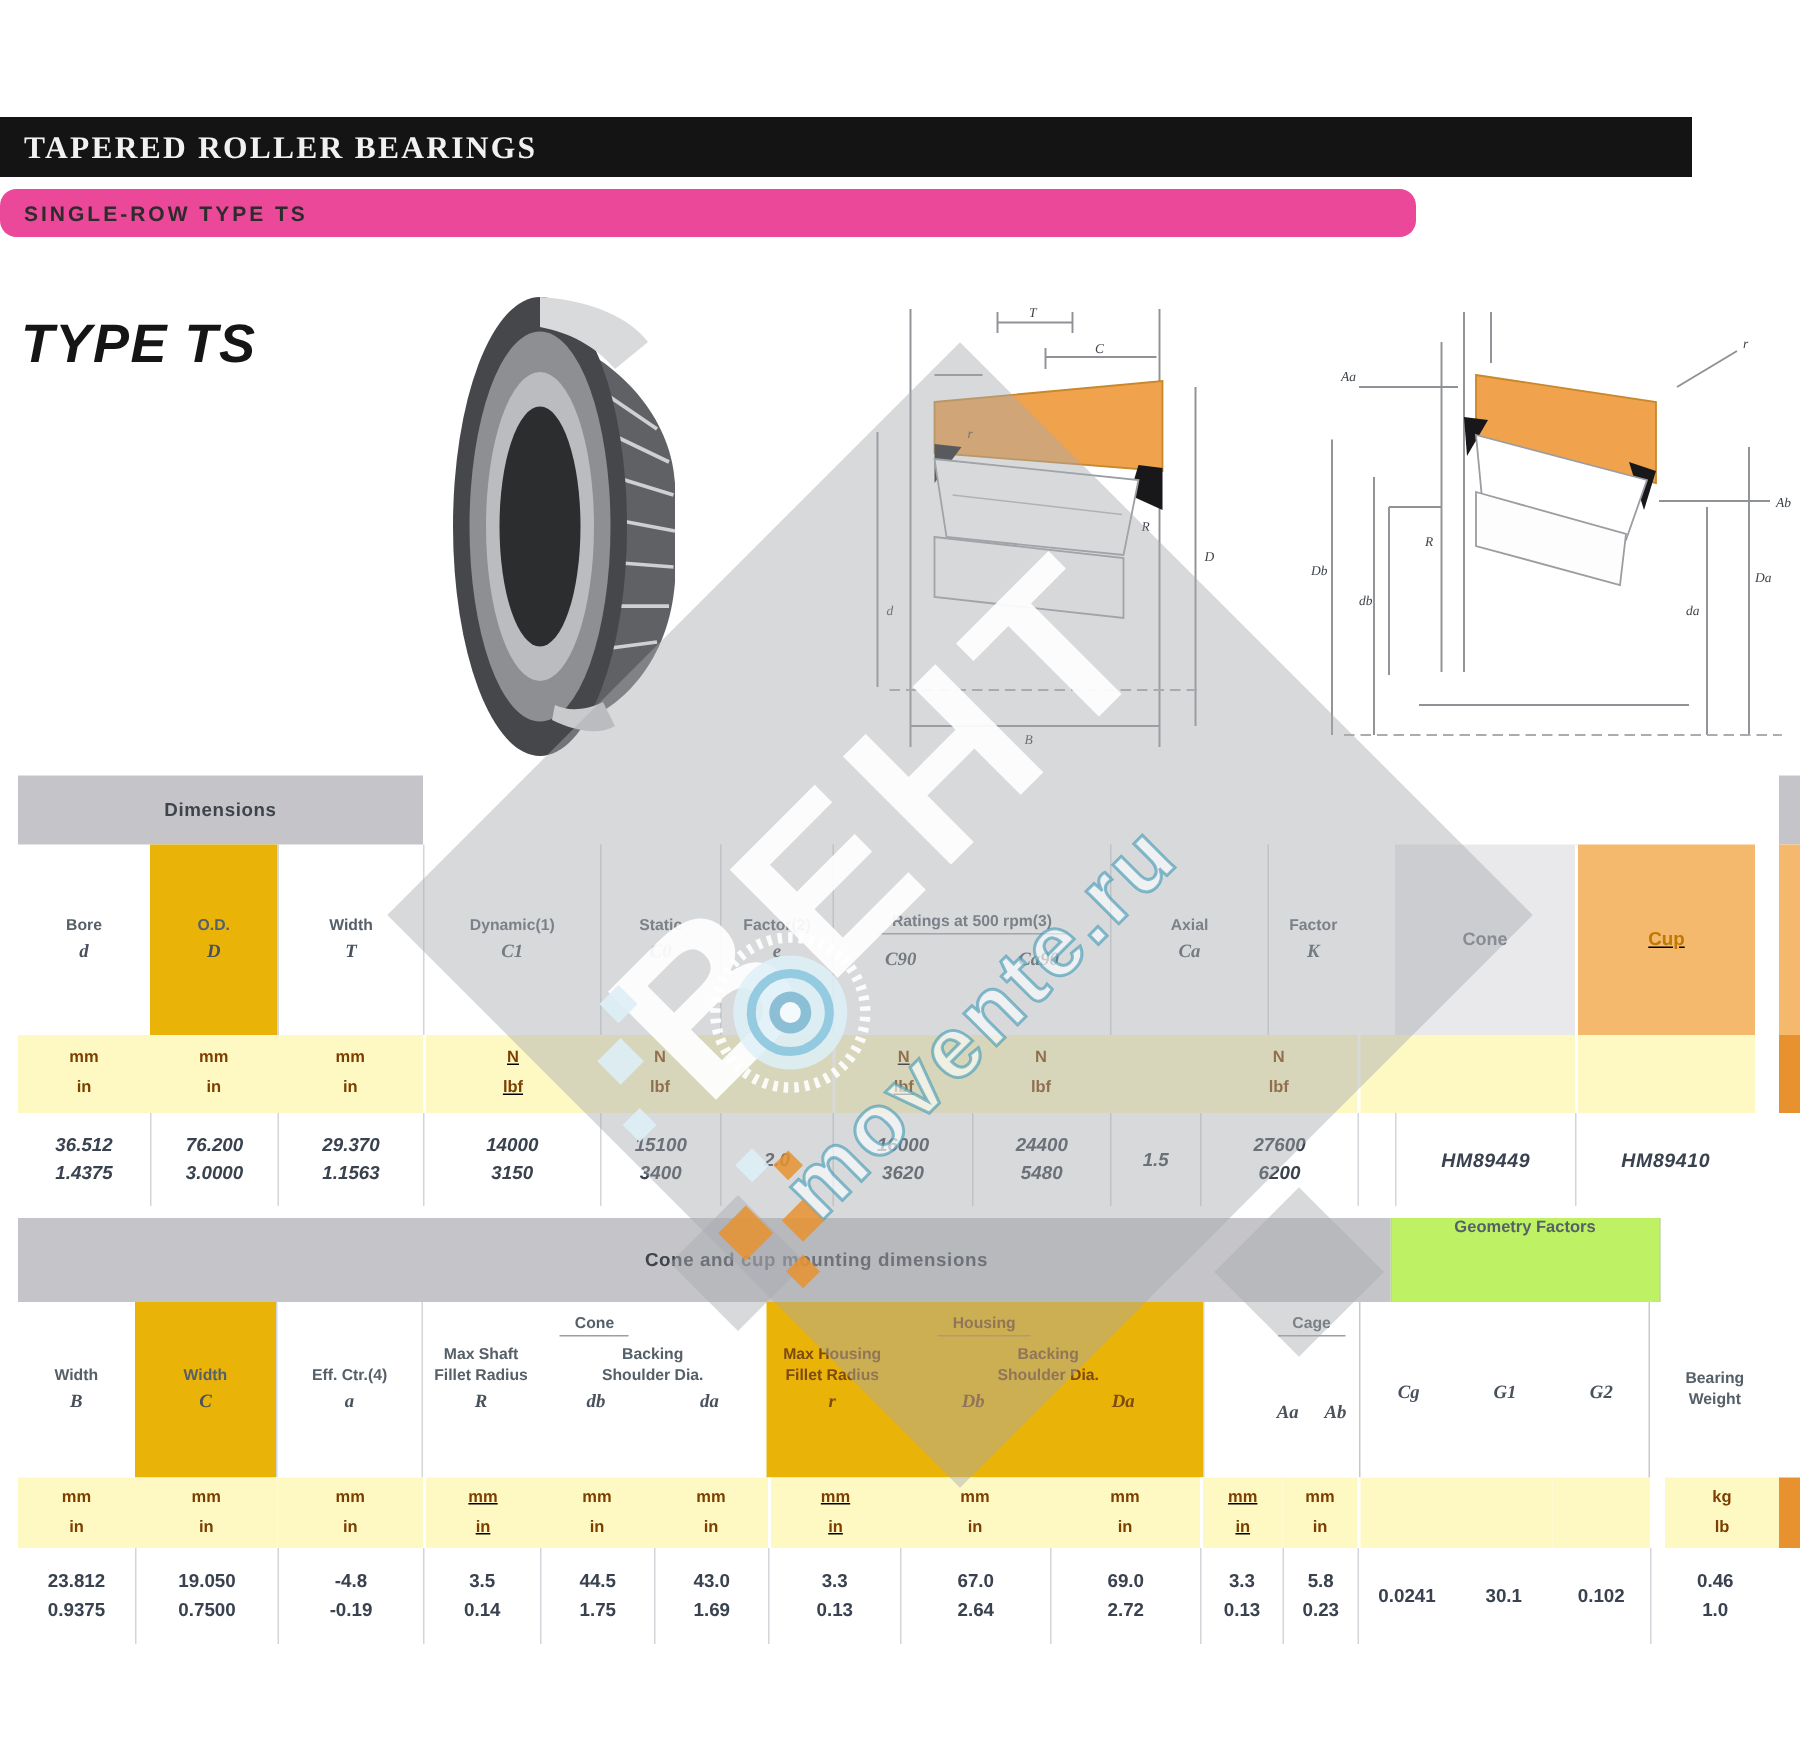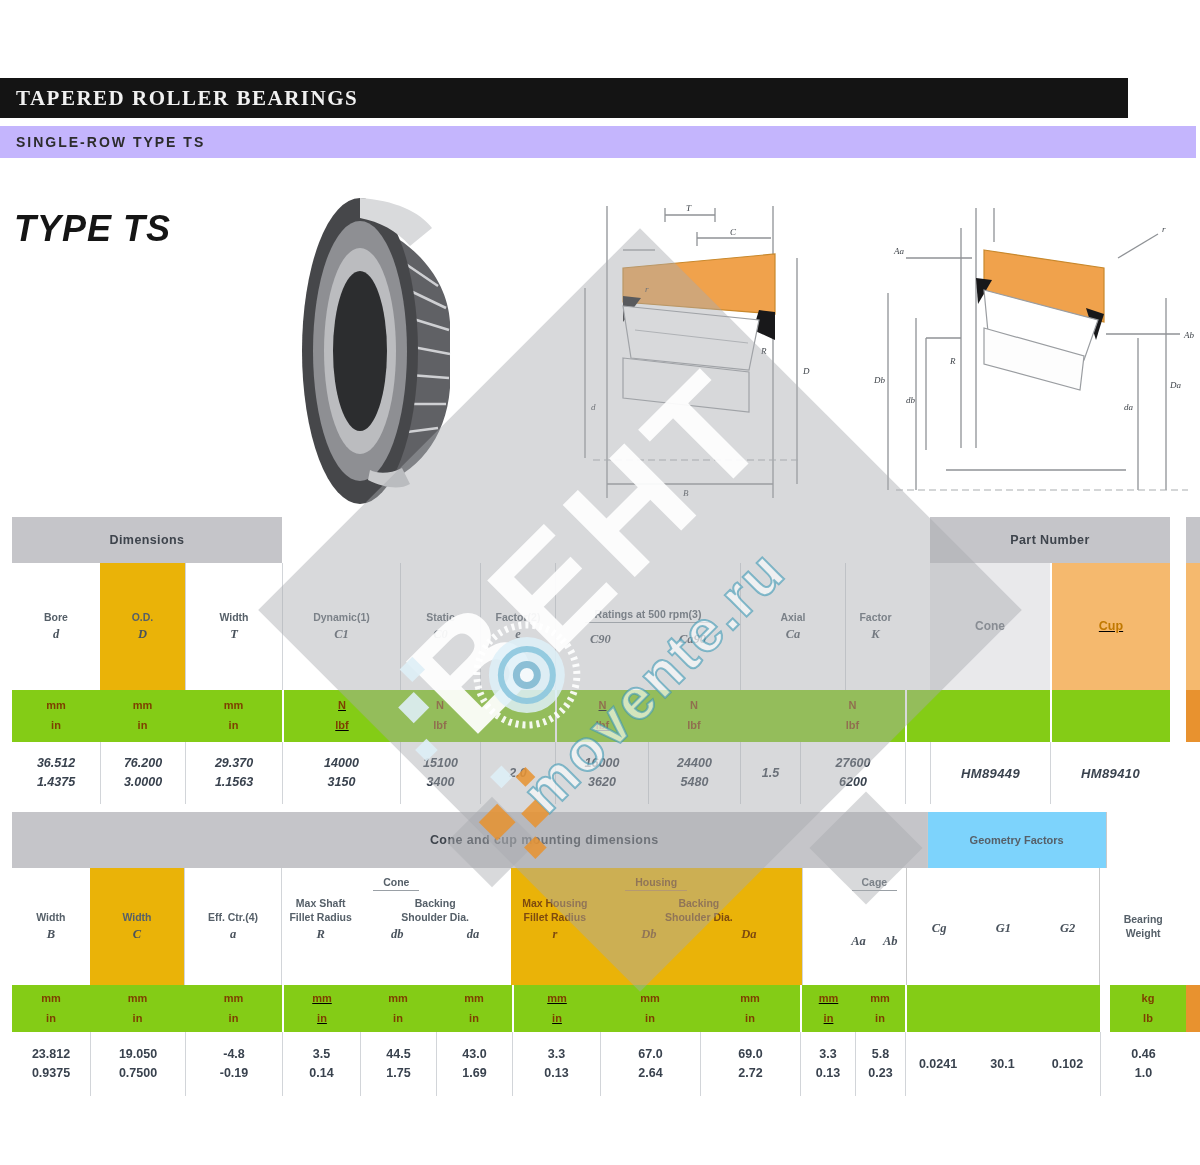--- a/index.html
+++ b/index.html
@@ -3,34 +3,34 @@
 <meta charset="utf-8">
 <style>
   html,body{margin:0;padding:0;background:#ffffff;}
   #page{position:relative;width:1200px;height:1165px;background:#fff;overflow:hidden;
         font-family:"Liberation Sans", sans-serif;}
   .abs{position:absolute;}
 
   
   .bar-black{left:0;top:78px;width:1128px;height:40px;background:#141414;display:flex;align-items:center;}
   .bar-black span{color:#f1f1f1;font-size:21px;font-weight:800;letter-spacing:1.5px;padding-left:16px;font-family:Liberation Serif, serif;}
-  .bar-gray{left:0;top:126px;width:1196px;height:32px;background:#c4b5fd;display:flex;align-items:center;}
+  .bar-gray{left:0;top:126px;width:944px;height:32px;background:#ec4899;display:flex;align-items:center;border-radius:11px;}
   .bar-gray span{color:#2c2c2c;font-size:14px;font-weight:800;letter-spacing:2px;padding-left:16px;}
   .type-label{left:14px;top:208px;font-size:36px;font-weight:900;font-style:italic;color:#151515;letter-spacing:1px;}
 
   
   .trow{display:flex;}
   .cell{box-sizing:border-box;display:flex;flex-direction:column;align-items:center;justify-content:center;text-align:center;}
   .hname{font-size:10.5px;font-weight:700;color:#566069;line-height:1.3;white-space:pre-line;}
   .hsym{font-size:12.5px;font-weight:700;font-style:italic;color:#49525c;margin-top:3px;font-family:"Liberation Serif",serif;}
   .unit{font-size:11px;font-weight:800;color:#7d3f00;line-height:1.8;white-space:pre-line;}
   .val{font-size:12.5px;font-weight:700;color:#39424e;line-height:1.5;white-space:pre-line;}
   .graybox{background:#c5c5c9;display:flex;align-items:center;justify-content:center;}
   .graybox span{font-size:12.5px;font-weight:800;color:#3e444c;letter-spacing:.4px;}
-  .orange-band{background:#84cc16;}
+  .orange-band{background:#fef9c3;}
   .hi-orange{background:#eab308;}
   .grp-t{font-size:10.5px;font-weight:700;color:#566069;border-bottom:1px solid #9aa0a6;padding:2px 10px;margin-bottom:6px;}
   .grp-t.on-orange{color:#7d4a10;border-bottom-color:#c08a3e;}
   .syms2{display:flex;width:100%;justify-content:space-around;}
   .hairL{border-left:1px solid #d2d5d9;}
   .sepL{border-left:2px solid #ffffff;text-decoration:underline;}
 
   
   .cA{width:88px}.cB{width:85px}.cC{width:97px}.cD{width:118px}.cE{width:80px}.cF{width:75px}
   .cG1{width:93px}.cG2{width:92px}.cG{width:185px}.cH{width:60px}.cI{width:105px}
@@ -47,22 +47,22 @@
   .t1{left:12px;top:517px;width:1158px;}
   .t2{left:12px;top:812px;width:1174px;}
   .groups-row{height:46px;}
   .head-row1{height:127px;}
   .units-row1{height:52px;}
   .data-row1{height:62px;background:#fff;font-style:italic;}
   .top-row2{height:56px;}
   .head-row2{height:117px;}
   .units-row2{height:47px;}
   .data-row2{height:64px;background:#fff;}
-  .geom-title{border-left:1px solid #c9c9c9;border-right:1px solid #c9c9c9;background:#7dd3fc;
-              display:flex;align-items:center;justify-content:center;}
+  .geom-title{border-left:1px solid #c9c9c9;border-right:1px solid #c9c9c9;background:#bef264;
+              display:flex;align-items:center;justify-content:flex-start;}
   .geom-title span{font-size:11px;font-weight:700;color:#566069;}
   .partno{font-size:13px;font-weight:700;color:#39424e;letter-spacing:.4px;}
   .cone-cell{background:#e9e9eb;}
   .cone-cell .hname{color:#6d747c;font-size:12px;}
   .cup-cell{background:#f5b96e;}
   .cup-cell .hname{color:#c07800;font-size:12.5px;font-weight:800;}
   .edge-sliver{width:14px;}
 
   
   .watermark{left:370px;top:340px;width:540px;height:540px;background:rgba(168,171,175,.45);
@@ -177,23 +177,20 @@
       <text x="258" y="212">da</text>
     </svg>
   </div>
 
   <div class="abs t1">
     <div class="trow groups-row">
       <div class="cell graybox" style="width:270px">
         <span>Dimensions</span>
         </div>
       <div class="cell" style="width:648px"></div>
-      <div class="cell graybox" style="width:240px">
-        <span>Part Number</span>
-        </div>
     </div>
     <div class="trow head-row1">
       <div class="cell cA">
         <div class="hname">Bore</div>
           <div class="hsym">d</div>
         </div>
       <div class="cell cB hi-orange">
         <div class="hname">O.D.</div>
           <div class="hsym">D</div>
         </div>

